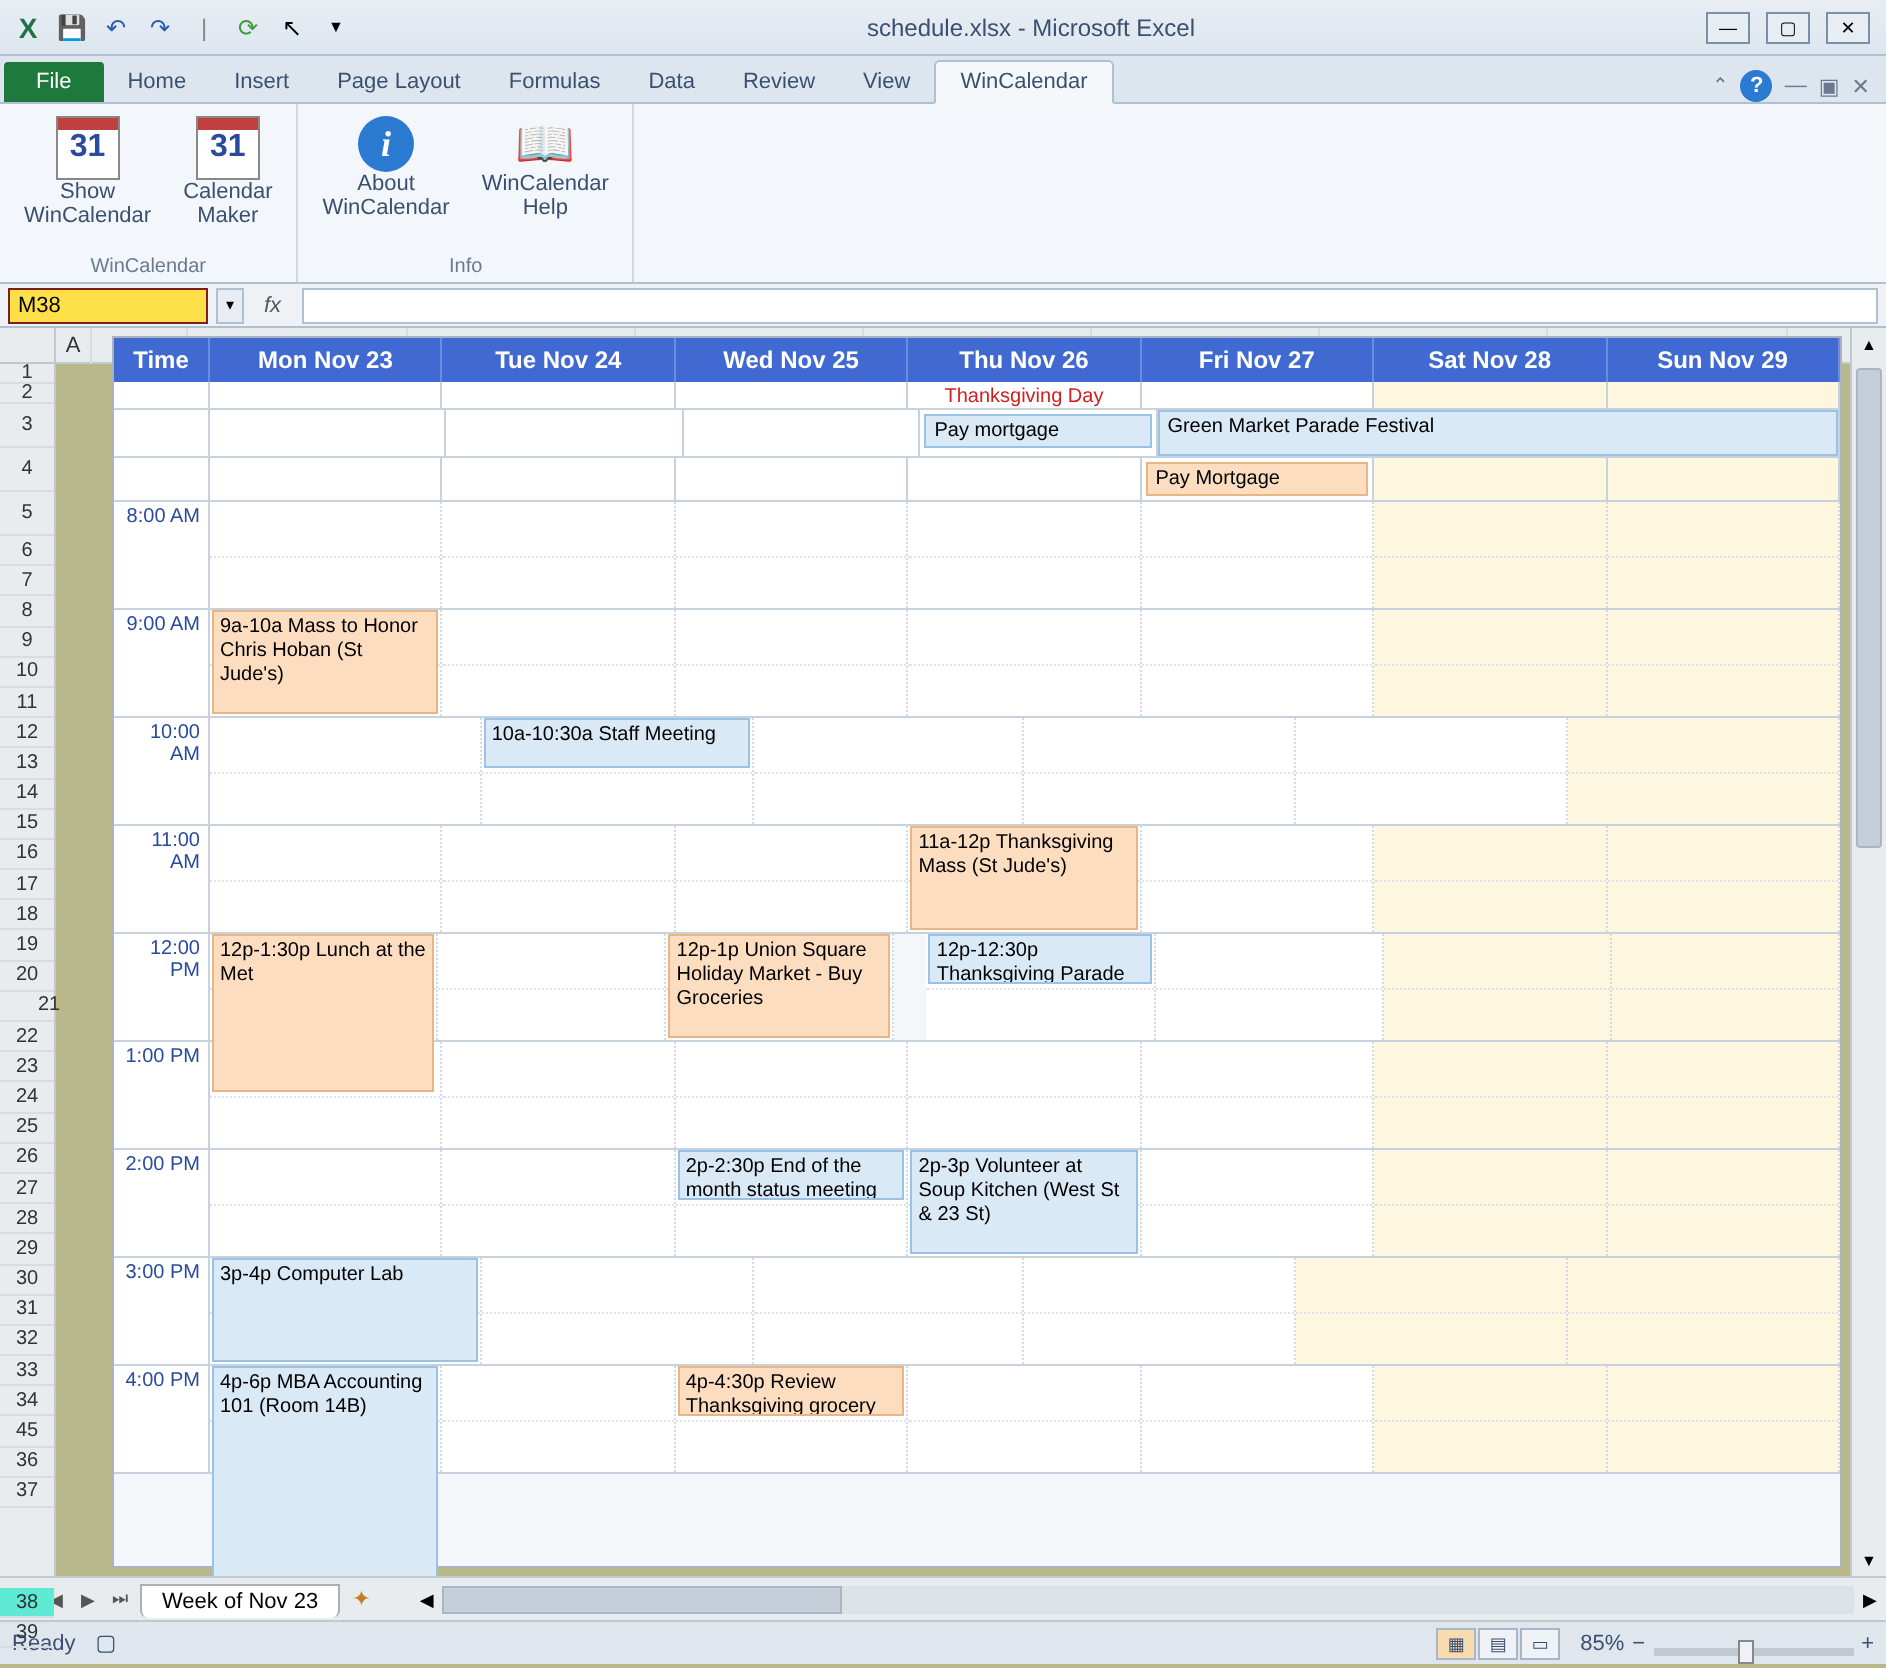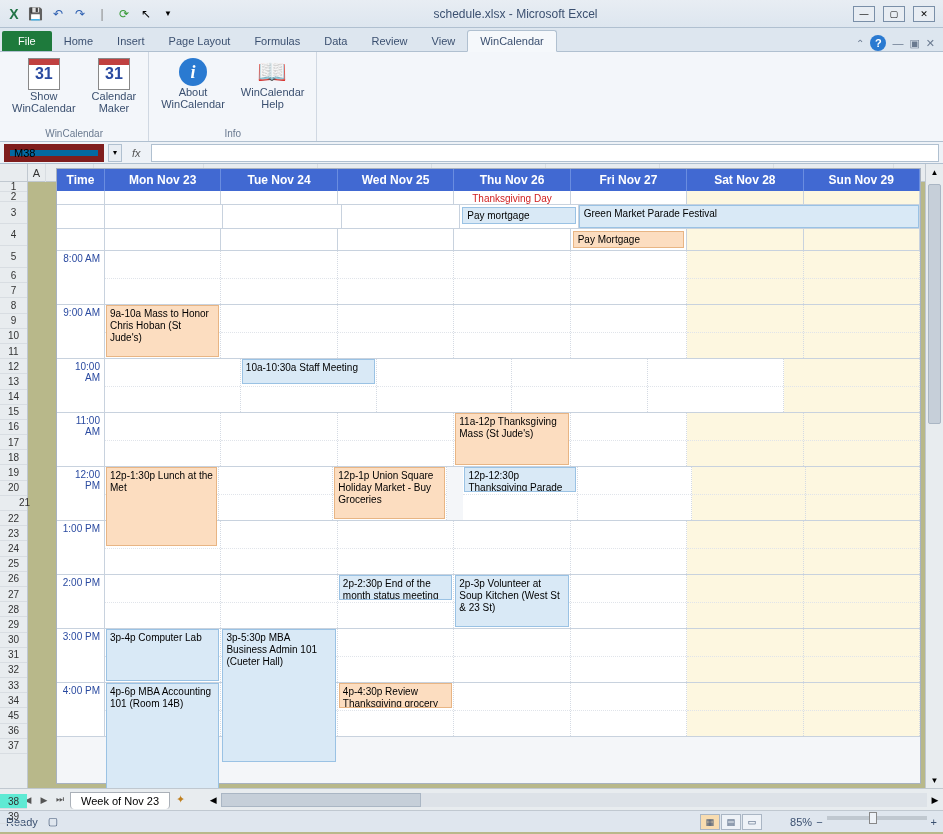--- a/index.html
+++ b/index.html
@@ -87,21 +87,21 @@
     font-size: 16px; font-weight: bold; color:#2a4aa0;
     position:relative;
   }
   .cal-icon::before { content:''; position:absolute; top:0;left:0;right:0;height:6px; background:#c04040;}
   
   .formula-bar {
     height: 22px; background:#eef2f7; border-bottom:1px solid #b0c0d0;
     display:flex; align-items:center; padding:0 4px; gap:4px;
   }
   .namebox {
-    width:100px; height:18px; background:#0369a1; border:6px solid #7f1d1d;
+    width:100px; height:18px; background:#fde047; border:1px solid #7f1d1d;
     font-size:11px; padding:0 4px; display:flex; align-items:center;
   }
   .namebox-dd { width:14px; height:18px; background:#e8edf3; border:1px solid #b0c0d0; display:flex;align-items:center;justify-content:center; font-size:8px;}
   .fx-label { font-style: italic; color:#555; padding:0 6px; }
   .formula-input { flex:1; height:18px; background:#fff; border:1px solid #b0c0d0;}
   
   .grid-wrap {
     position: relative;
     height: 624px;
     display:flex;
@@ -173,21 +173,21 @@
   .hscroll .arr { width:16px;height:16px; display:flex;align-items:center;justify-content:center; font-size:9px;}
   
   .statusbar {
     height:22px; background:#dfe6ee; border-top:1px solid #c0c8d0;
     display:flex; align-items:center; padding:0 6px; font-size:11px; color:#3b5070;
   }
   .sb-spacer { flex:1; }
   .view-btns { display:flex; gap:1px; margin-right:10px;}
   .view-btn { width:20px;height:16px; border:1px solid #aab6c4; background:#eef2f7; display:flex;align-items:center;justify-content:center; font-size:9px;}
   .view-btn.active { background:#f8dcb0;}
-  .zoom { display:flex; align-items:flex-start; gap:4px;margin-left:18px;}
+  .zoom { display:flex; align-items:flex-end; gap:4px;}
   .zoom-slider { width:100px; height:4px; background:#c0c8d0; position:relative;}
   .zoom-slider .knob { position:absolute; left:42%; top:-4px; width:8px;height:12px; background:#eef2f7; border:1px solid #888;}
   .info-icon { width:28px;height:28px; border-radius:50%; background:#2a7ad1; color:#fff; display:flex;align-items:center;justify-content:center; font-size:18px; font-weight:bold; font-style:italic; font-family:serif;}
   .book-icon { width:28px;height:28px; display:flex;align-items:center;justify-content:center; font-size:24px;}
 </style>
 </head>
 <body>
 
 <div class="titlebar">
   <div class="qat">
@@ -465,23 +465,20 @@
               </div>
               <div class="daycol"></div>
               <div class="daycol weekend"></div>
               <div class="daycol weekend"></div>
             </div>
             <div class="hour-row" style="height: 54px;">
               <div class="timecol">3:00 PM</div>
               <div class="daycol" style="overflow: visible;">
                 <div class="appt blue" style="top: 0px; height: 52px; z-index: 2;">3p-4p Computer Lab</div>
               </div>
-              <div class="daycol" style="overflow: visible;">
-                <div class="appt blue" style="top: 0px; height: 133px; z-index: 2;">3p-5:30p MBA Business Admin 101 (Cueter Hall)</div>
-              </div>
               <div class="daycol"></div>
               <div class="daycol"></div>
               <div class="daycol"></div>
               <div class="daycol weekend"></div>
               <div class="daycol weekend"></div>
             </div>
             <div class="hour-row" style="height: 54px;">
               <div class="timecol">4:00 PM</div>
               <div class="daycol" style="overflow: visible;">
                 <div class="appt blue" style="top: 0px; height: 106px; z-index: 2;">4p-6p MBA Accounting 101 (Room 14B)</div>

